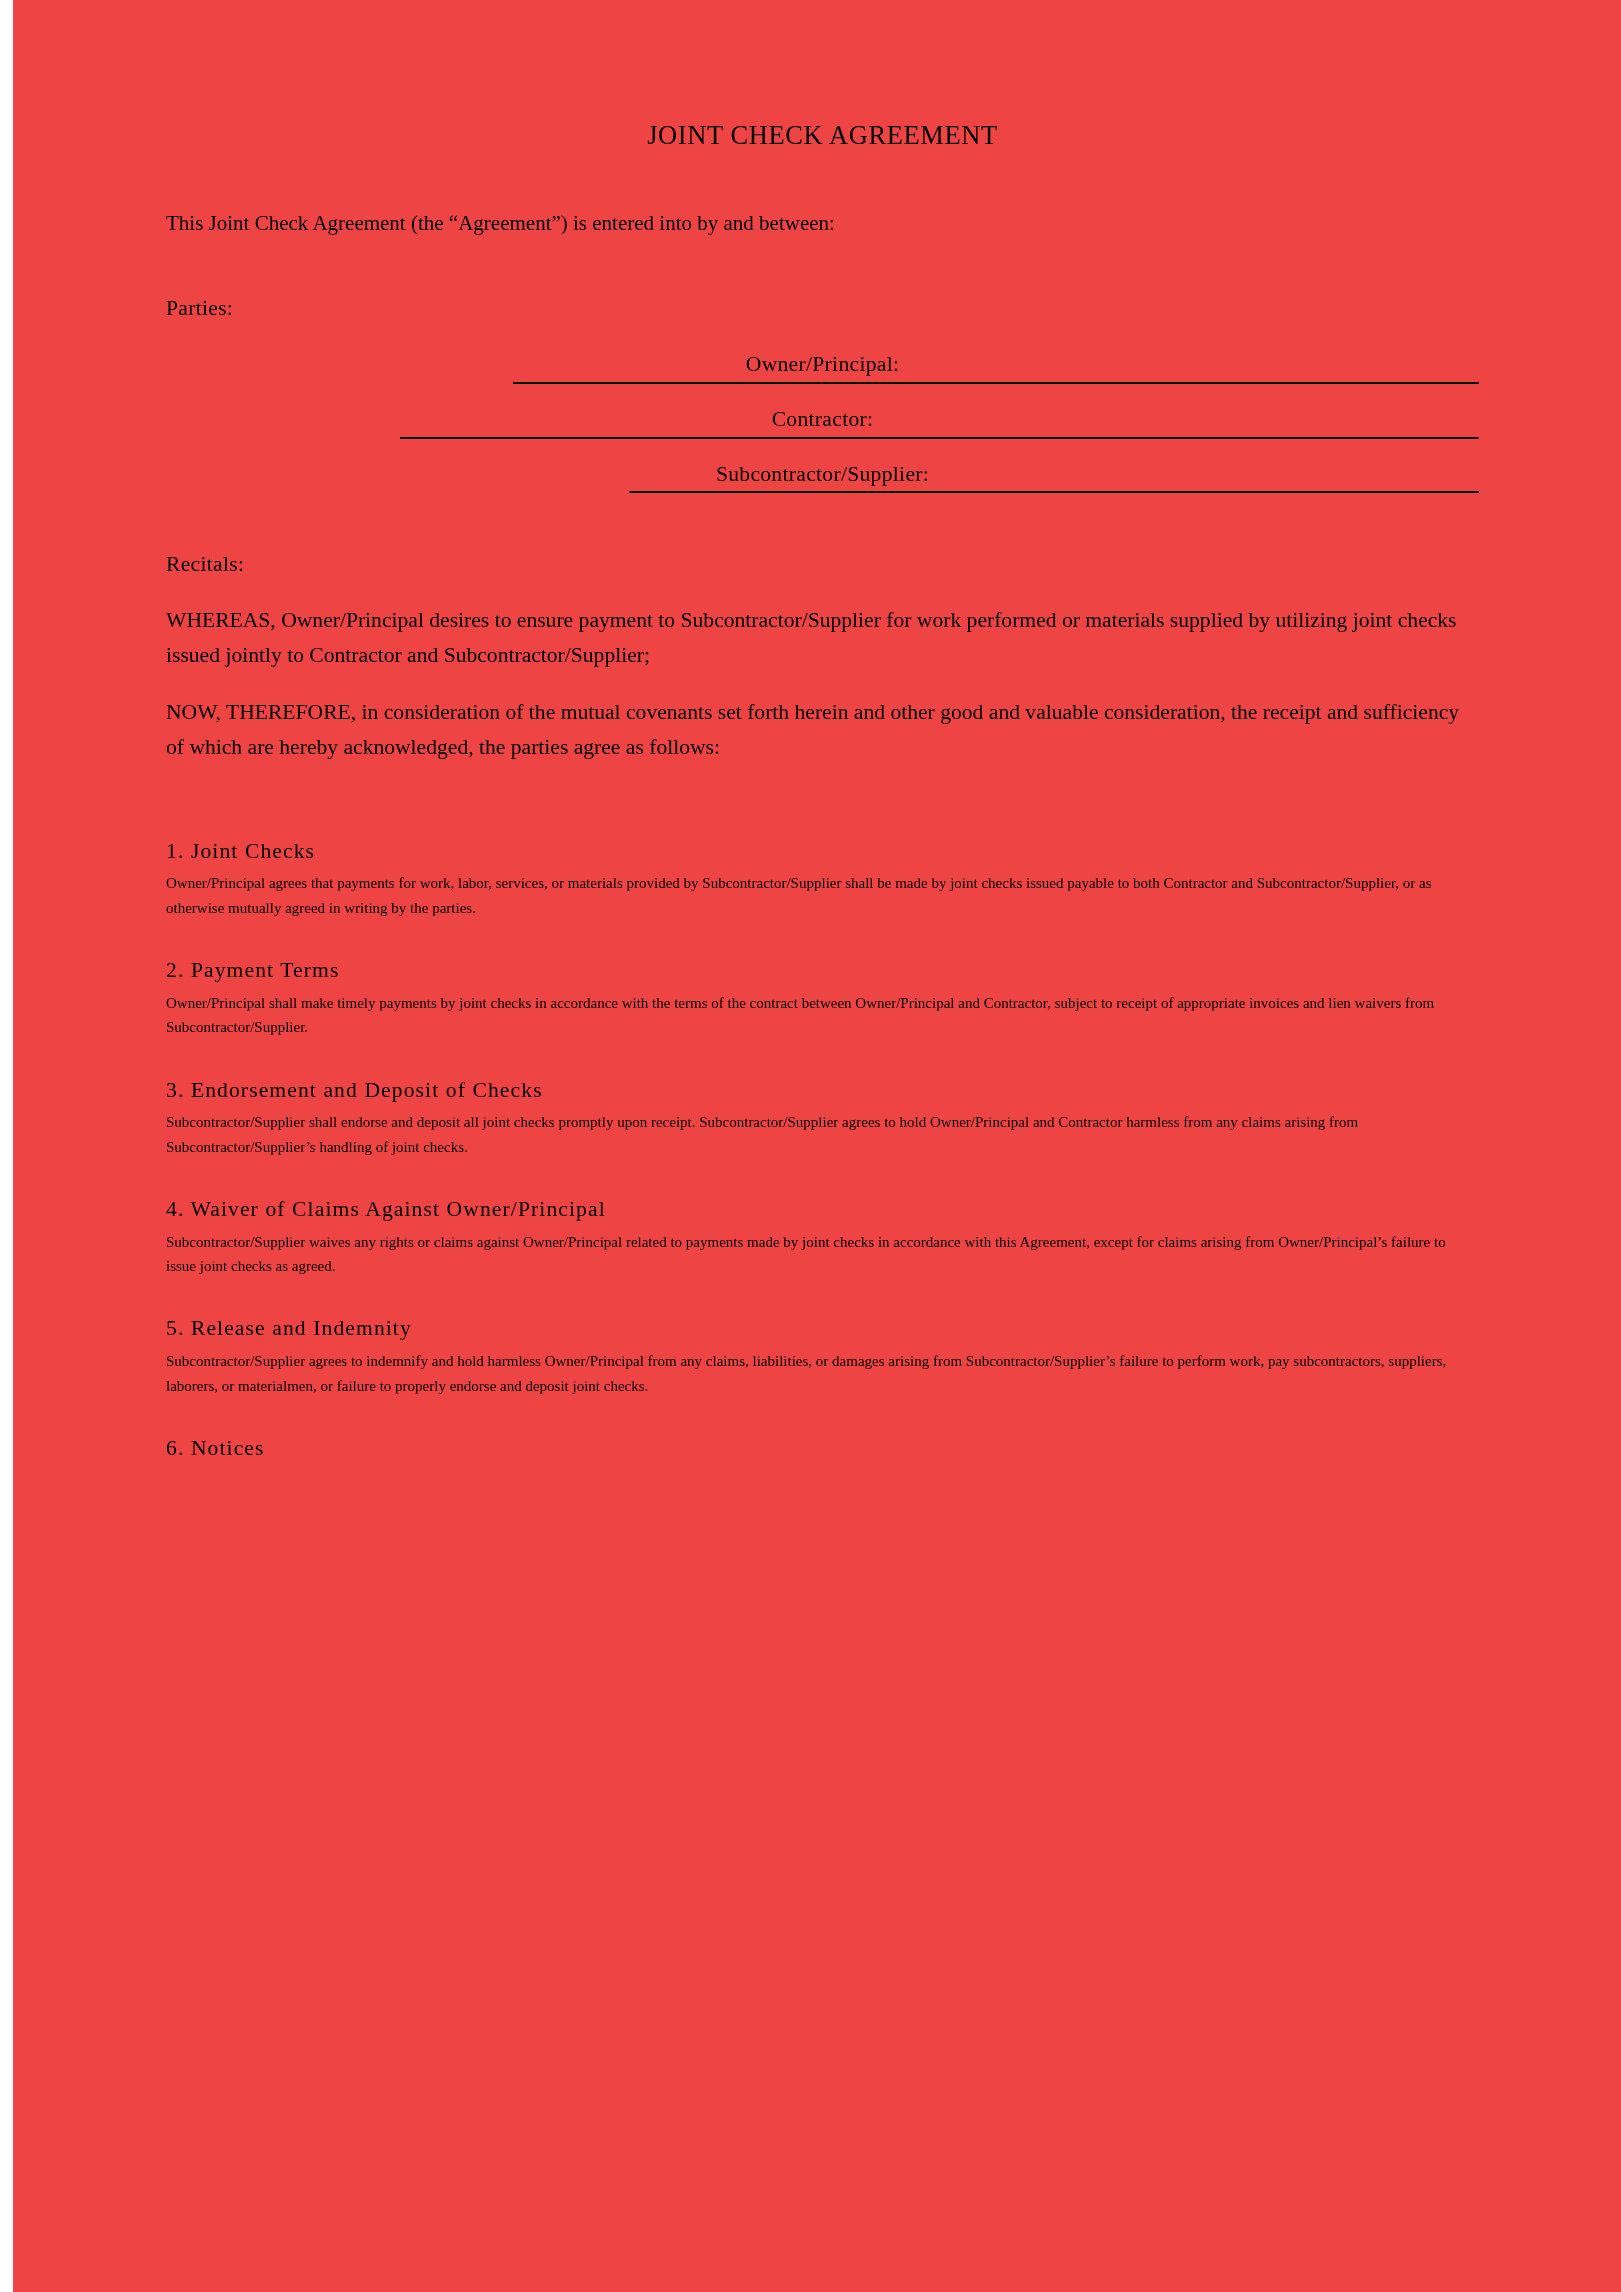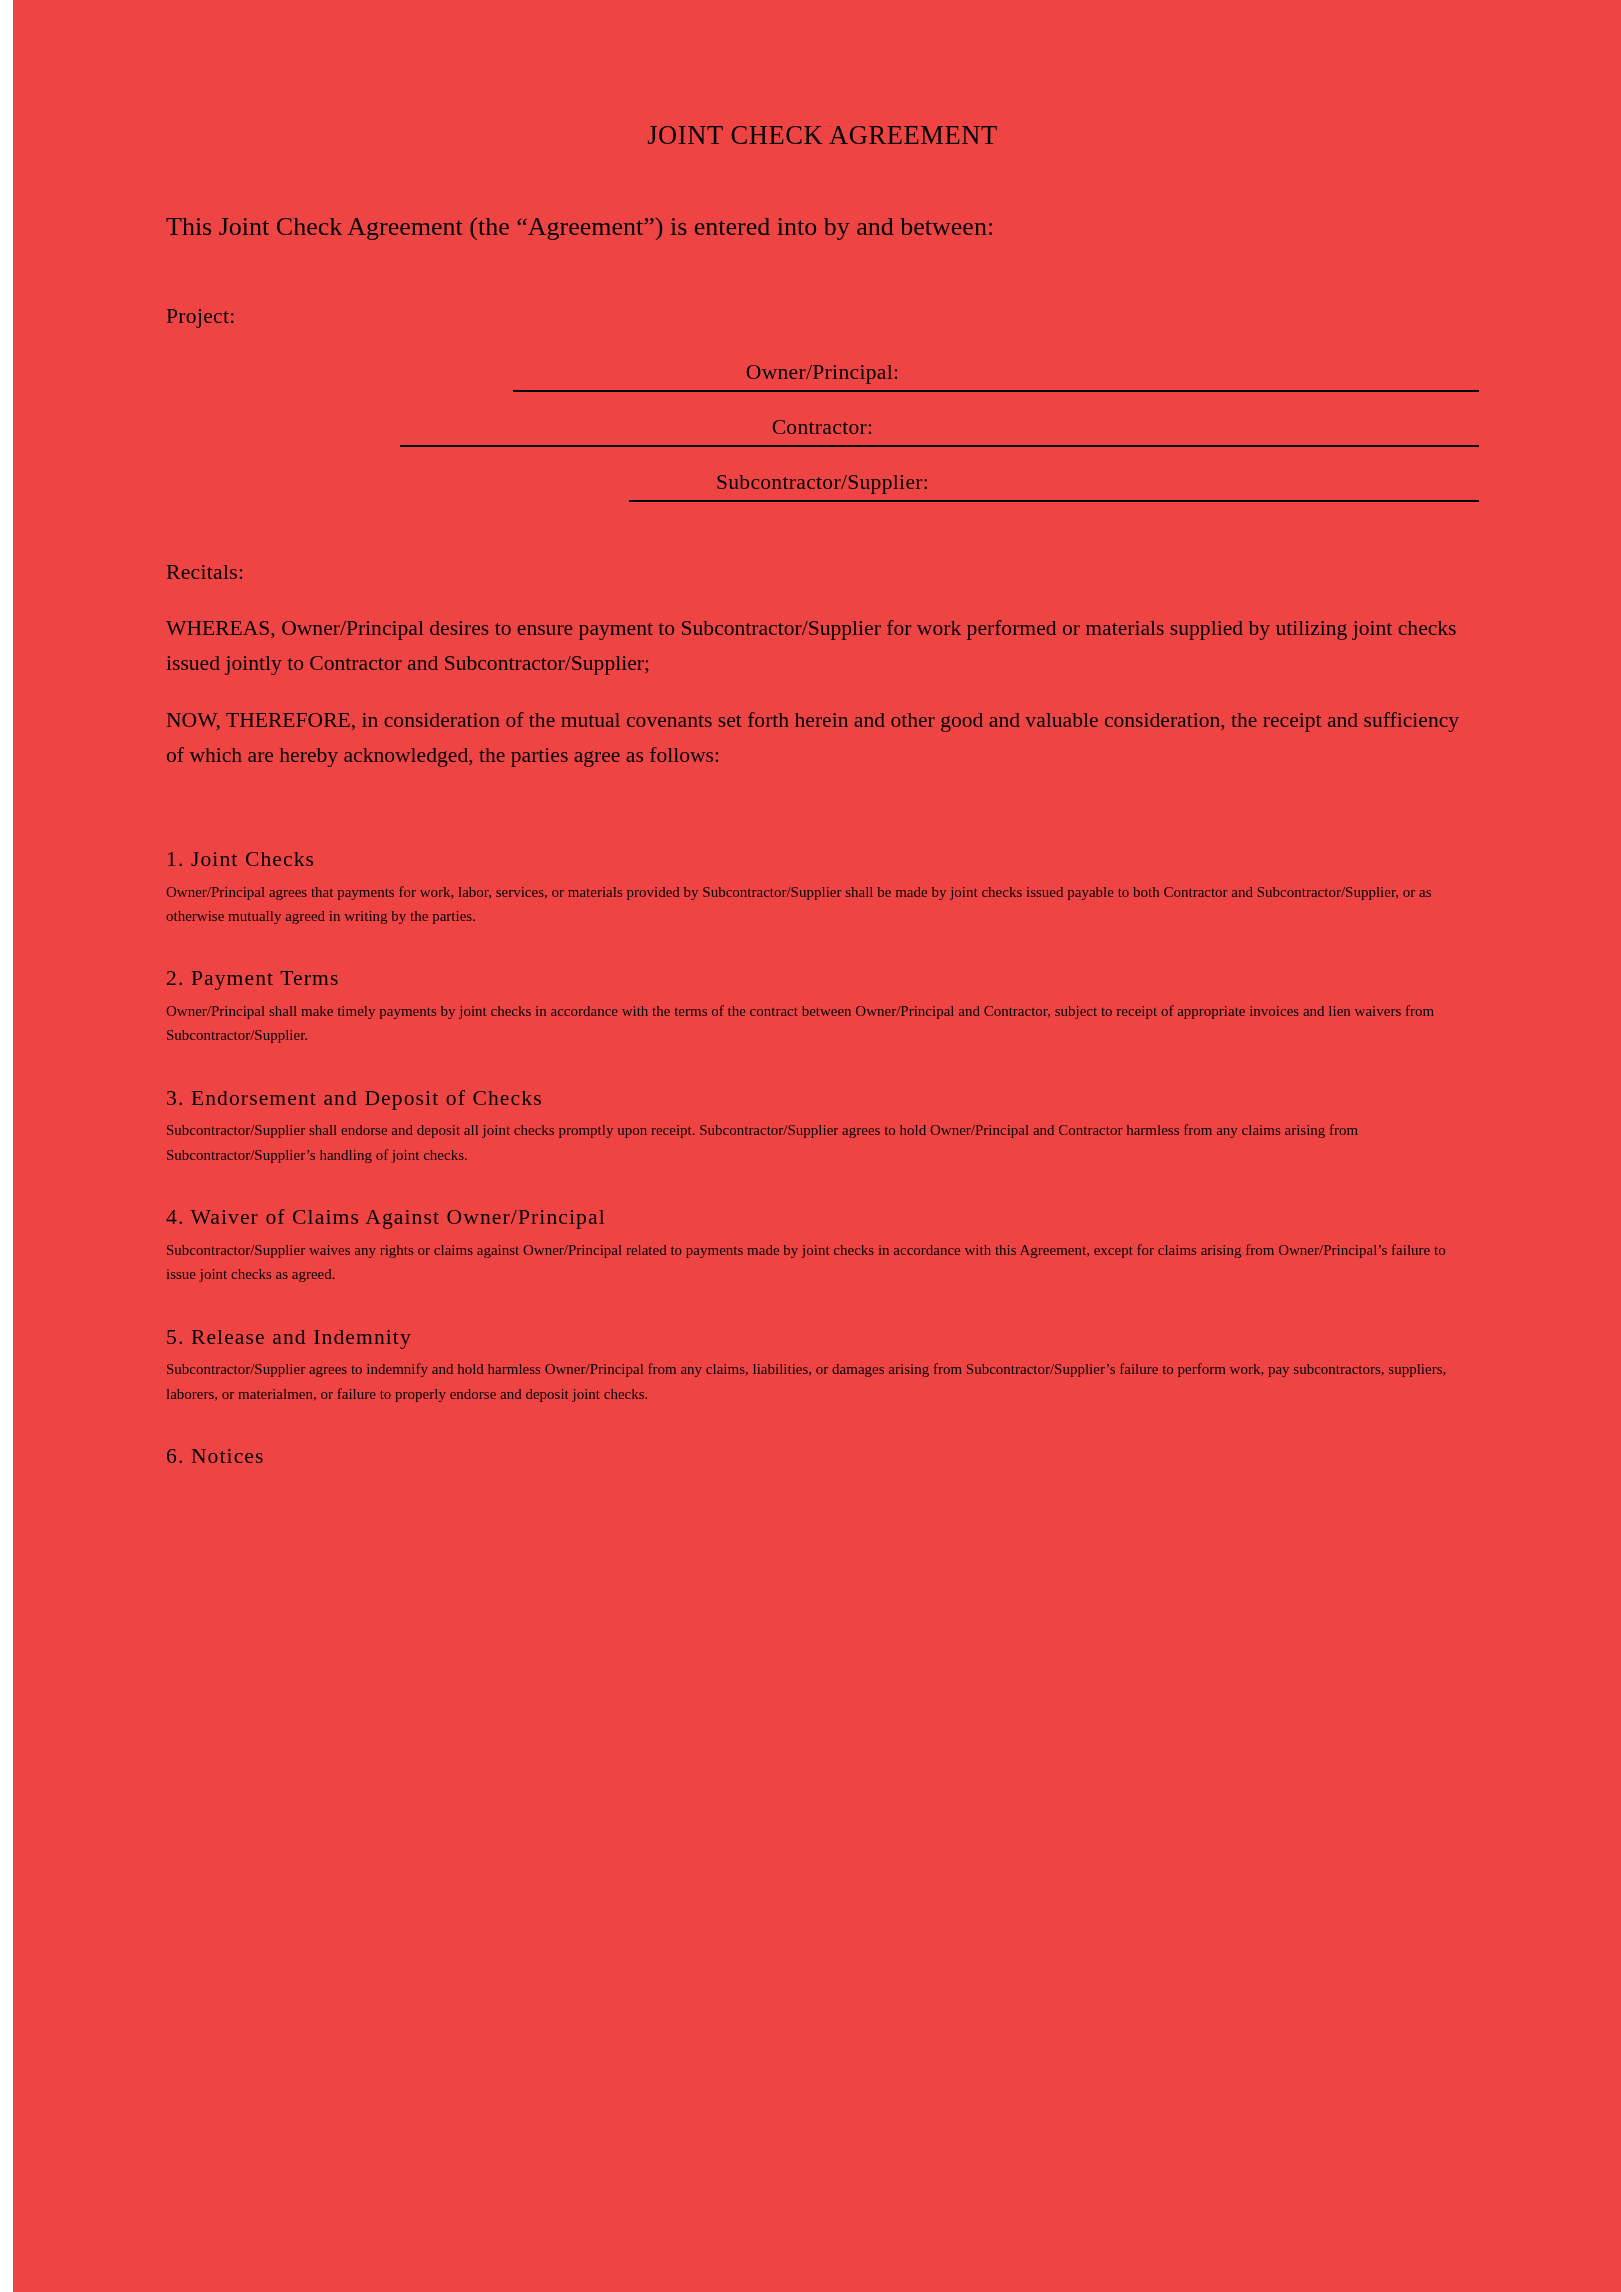--- a/index.html
+++ b/index.html
@@ -35,21 +35,21 @@
     text-align: center;
     font-size: 26.5px;
     font-weight: normal;
     letter-spacing: 0.6px;
     margin: 0;
     padding-top: 120px;
     line-height: 1.2;
   }
 
   .intro {
-    font-size: 26px;
+    font-size: 21px;
     line-height: 1.62;
     margin: 0;
     padding-top: 54px;
   }
 
   .label-block {
     padding-top: 25.5px;
   }
   .label-line {
     font-size: 21.6px;
@@ -118,21 +118,21 @@
 
 <div class="page">
   <div class="content">
 
     <h1 class="doc-title">JOINT CHECK AGREEMENT</h1>
 
     <p class="intro">This Joint Check Agreement (the “Agreement”) is entered into by and between:</p>
 
     <div class="label-block">
 
-      <div class="sec-label" style="padding-top:25.5px;">Project:</div>
+      <div class="sec-label" style="padding-top:25.5px;">Parties:</div>
 
       <div class="label-line" style="margin-top:21.6px;">
         <span class="lbl">Owner/Principal:</span>
         <span class="rule rule-owner"></span>
       </div>
 
       <div class="label-line" style="margin-top:21.6px;">
         <span class="lbl">Contractor:</span>
         <span class="rule rule-contr"></span>
       </div>

